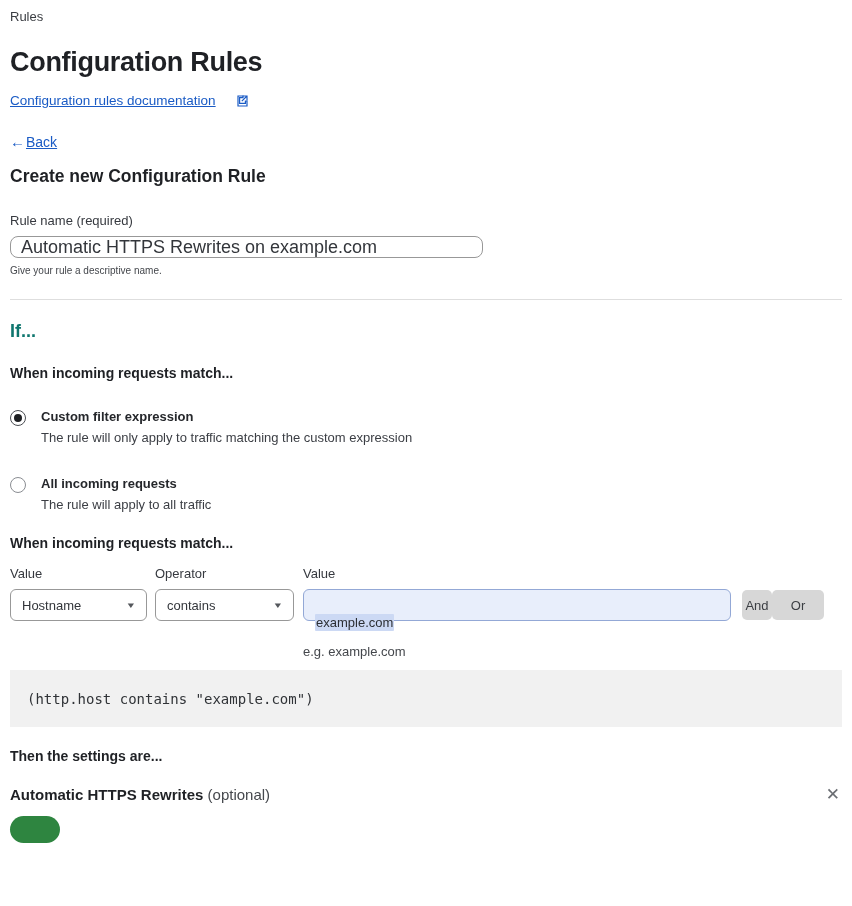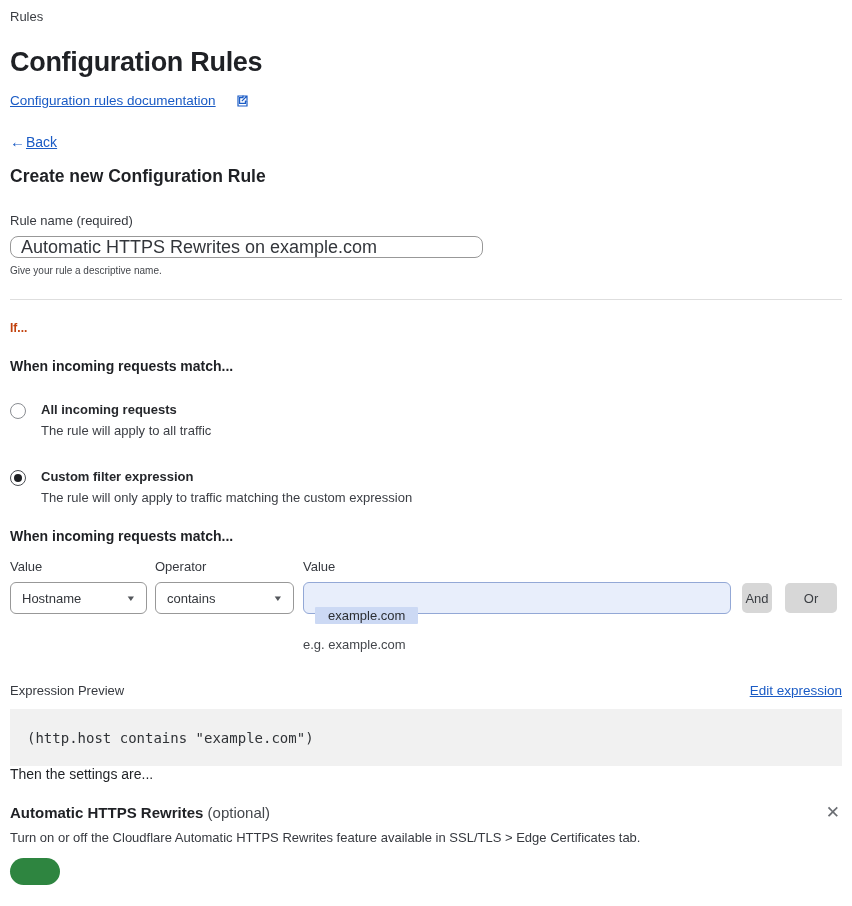--- a/index.html
+++ b/index.html
@@ -28,21 +28,21 @@
     margin-top: 8px; width: 473px; height: 22px;
     border: 1px solid #989898; border-radius: 8px;
     padding: 0 10px; font-size: 18px; color: #33363b;
     font-family: "Liberation Sans", "DejaVu Sans", sans-serif;
     background: #fff; display: block;
   }
   .helper { margin-top: 7px; font-size: 10px; color: #44474c; }
 
   .divider { margin-top: 23px; border: none; border-top: 1px solid #dedede; width: 832px; }
 
-  h3.if-heading { margin-top: 21px; font-size: 12px; font-weight: bold; color: #c2410c; }
+  h3.if-heading { margin-top: 21px; font-size: 18px; font-weight: bold; color: #0f766e; }
   .match-label { margin-top: 23px; font-size: 14px; font-weight: bold; color: #1f2125; }
 
   .radio-option { display: flex; margin-top: 28px; cursor: pointer; }
   .radio-option + .radio-option { margin-top: 31px; }
   .radio-circle {
     width: 16px; height: 16px; border-radius: 50%;
     border: 1px solid #8a8d92; background: #fff;
     margin-right: 15px; margin-top: 1px; flex: none;
     display: flex; align-items: center; justify-content: center;
   }
@@ -62,41 +62,41 @@
   }
   .caret { font-size: 8px; color: #54575c; transform: scaleX(1.35); }
   .col-field { width: 137px; margin-right: 8px; }
   .col-operator { width: 139px; margin-right: 9px; }
   .col-value { width: 428px; margin-right: 11px; justify-content: center; }
   .value-input {
     height: 32px; border: 1px solid #93a8d6; border-radius: 6px;
     background: #e8eefb; display: flex; align-items: center;
     padding: 0 11px; font-size: 13px; color: #2b2e33;
   }
-  .value-input .selected-text { background: #ccd9f4; padding: 1px 13px; border-radius: 1px; margin-top: 34px; }
+  .value-input .selected-text { background: #ccd9f4; padding: 1px 1px; border-radius: 1px; margin-top: 34px; }
   .logic-btn {
     height: 30px; border: none; border-radius: 5px; background: #d7d7d7;
     font-size: 13px; color: #3b3e43; cursor: pointer; margin-bottom: 1px;
     font-family: "Liberation Sans", "DejaVu Sans", sans-serif;
   }
-  .btn-and { width: 30px; margin-right: 13px; }
+  .btn-and { width: 30px; }
   .btn-or { width: 52px; }
   .eg-helper { margin-top: 23px; margin-left: 293px; font-size: 13px; color: #44474c; }
 
   .expr-row { margin-top: 31px; display: flex; justify-content: space-between; align-items: center; width: 832px; }
   .expr-label { font-size: 13px; color: #36393f; }
   .expr-edit { font-size: 13.5px; }
   .code-block {
     margin-top: 11px; width: 832px; height: 57px; background: #f1f1f1;
     display: flex; align-items: center; padding: 0 17px;
     font-family: "DejaVu Sans Mono", "Liberation Mono", monospace;
     font-size: 14px; color: #303337;
   }
 
-  .then-label { font-size: 14px; font-weight: normal; color: #1f2125; }
+  .then-label { margin-top: 21px; font-size: 14px; font-weight: bold; color: #1f2125; }
 
   .setting-header { margin-top: 22px; display: flex; justify-content: space-between; align-items: flex-start; width: 832px; }
   .setting-title { font-size: 15px; color: #45484d; }
   .setting-title .setting-name { font-weight: bold; color: #1f2125; }
   .close-btn { font-size: 17px; color: #6b6e73; cursor: pointer; line-height: 1; padding: 0 2px; }
   .setting-desc { margin-top: 9px; font-size: 13px; color: #36393f; }
 
   .toggle {
     margin-top: 13px; width: 50px; height: 27px; border-radius: 14px;
     background: #2e8540; position: relative; cursor: pointer;
@@ -129,38 +129,38 @@
 
   <div class="field-label">Rule name (required)</div>
   <input class="text-input" type="text" value="Automatic HTTPS Rewrites on example.com" style="">
   <div class="helper">Give your rule a descriptive name.</div>
 
   <hr class="divider">
 
   <h3 class="if-heading">If...</h3>
   <div class="match-label">When incoming requests match...</div>
 
-  <div class="radio-option">
-    <span class="radio-circle"></span>
-    <span class="radio-texts">
-      <div class="radio-label">All incoming requests</div>
-      <div class="radio-desc">The rule will apply to all traffic</div>
-    </span>
-  </div>
-
   <div class="radio-option selected">
     <span class="radio-circle">
         <span class="radio-dot"></span>
       </span>
     <span class="radio-texts">
       <div class="radio-label">Custom filter expression</div>
       <div class="radio-desc">The rule will only apply to traffic matching the custom expression</div>
     </span>
   </div>
 
+  <div class="radio-option">
+    <span class="radio-circle"></span>
+    <span class="radio-texts">
+      <div class="radio-label">All incoming requests</div>
+      <div class="radio-desc">The rule will apply to all traffic</div>
+    </span>
+  </div>
+
   <div class="match-label">When incoming requests match...</div>
 
   <div class="builder-row">
     <div class="builder-col col-field">
       <div class="col-label">Value</div>
       <div class="select-box">
         <span>Hostname</span>
         <span class="caret">▼</span>
       </div>
     </div>
@@ -175,34 +175,29 @@
       <div class="col-label">Value</div>
       <div class="value-input">
         <span class="selected-text">example.com</span>
       </div>
     </div>
     <button class="logic-btn btn-and">And</button>
     <button class="logic-btn btn-or">Or</button>
   </div>
   <div class="eg-helper">e.g. example.com</div>
 
-  <div class="expr-row">
-    <span class="expr-label">Expression Preview</span>
-    <a class="link expr-edit">Edit expression</a>
-  </div>
   <div class="code-block">(http.host contains "example.com")</div>
 
   <div class="then-label">Then the settings are...</div>
 
   <div class="setting-header">
     <div class="setting-title">
       <span class="setting-name">Automatic HTTPS Rewrites</span><span> (optional)</span>
     </div>
     <span class="close-btn">✕</span>
   </div>
-  <div class="setting-desc">Turn on or off the Cloudflare Automatic HTTPS Rewrites feature available in SSL/TLS &gt; Edge Certificates tab.</div>
 
   <div class="toggle">
     
     
   </div>
 
 </div>
 
 </body></html>

